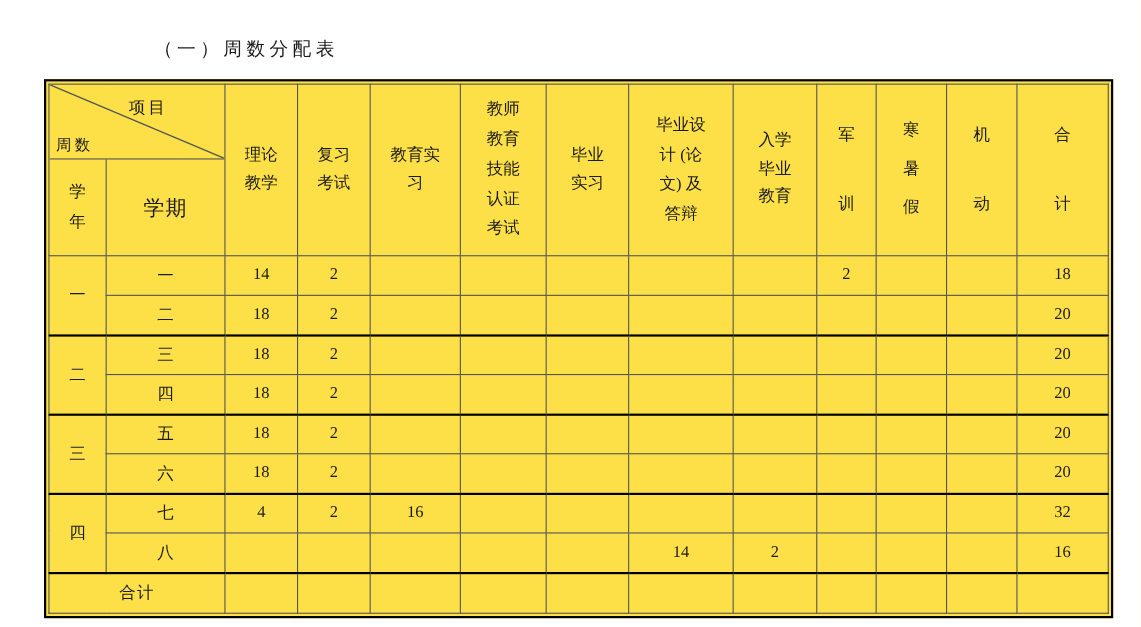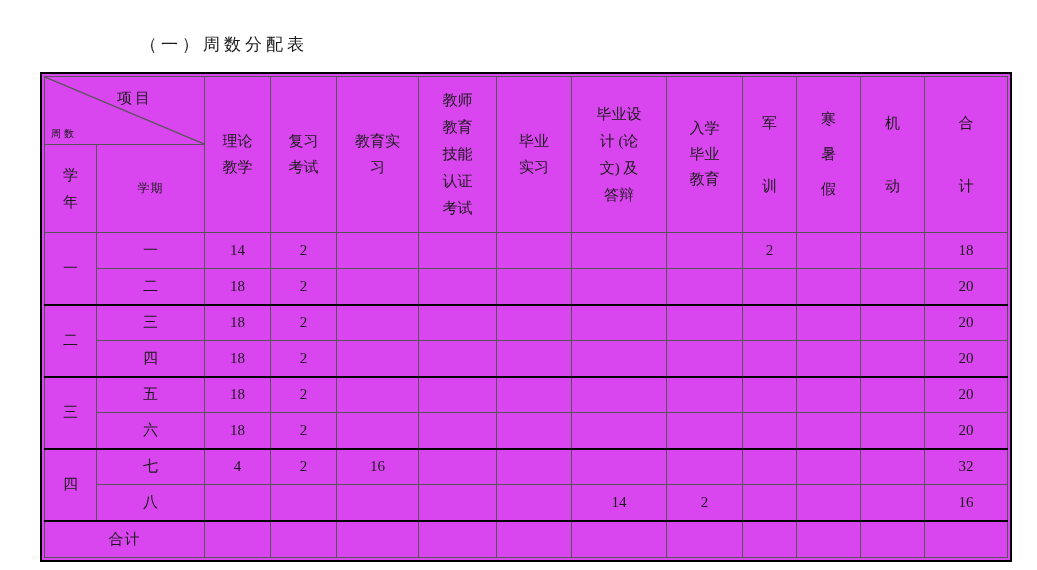--- a/index.html
+++ b/index.html
@@ -20,21 +20,21 @@
     letter-spacing: 4px;
     white-space: nowrap;
     margin-left: 16px;
   }
   .table-outer {
     position: absolute;
     left: 40px;
     top: 72px;
     border: 2px solid #000;
     padding: 2px;
-    background: #d946ef;
+    background: #fde047;
   }
   table.week-table {
     border-collapse: collapse;
     table-layout: fixed;
     width: 963px;
   }
   .week-table th, .week-table td {
     border: 1px solid #555;
     font-weight: normal;
     text-align: center;
@@ -52,28 +52,28 @@
   .lh-tight { line-height: 1.8; }
   .lh-spread2 { line-height: 4.2; }
   .lh-spread3 { line-height: 2.35; }
 
   
   th.corner-cell { padding: 0; vertical-align: top; }
   .corner { width: 100%; height: 155px; display: flex; flex-direction: column; }
   .corner-topbox { position: relative; height: 67px; border-bottom: 1px solid #555; }
   .corner-topbox svg { position: absolute; left: 0; top: 0; width: 100%; height: 100%; display: block; }
   .corner-top { position: absolute; left: 72px; top: 12px; letter-spacing: 3px; font-size: 15px; }
-  .corner-left { position: absolute; left: 6px; bottom: 3px; letter-spacing: 3px; font-size: 10px; }
+  .corner-left { position: absolute; left: 6px; bottom: 3px; letter-spacing: 3px; font-size: 14px; }
   .corner-bottombox { flex: 1; display: flex; align-items: stretch; }
   .corner-year {
     width: 51px; border-right: 1px solid #555;
     display: flex; align-items: center; justify-content: center;
     white-space: pre-line; line-height: 1.75; text-align: center; font-size: 15px;
   }
-  .corner-term { flex: 1; display: flex; align-items: center; justify-content: center; letter-spacing: 1px; font-size: 12px; }
+  .corner-term { flex: 1; display: flex; align-items: center; justify-content: center; letter-spacing: 1px; font-size: 19px; }
 
   .year-cell, .term-cell { font-size: 15px; }
   .num-cell { font-size: 15px; }
   .footer-label { font-size: 15px; letter-spacing: 1px; font-family: Liberation Serif, serif; }
 </style>
 </head>
 <body>
 
 <div class="page-title">（一）周数分配表</div>
 

